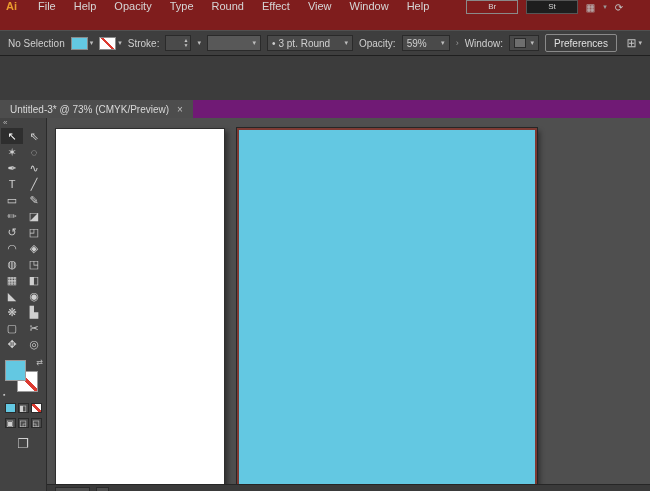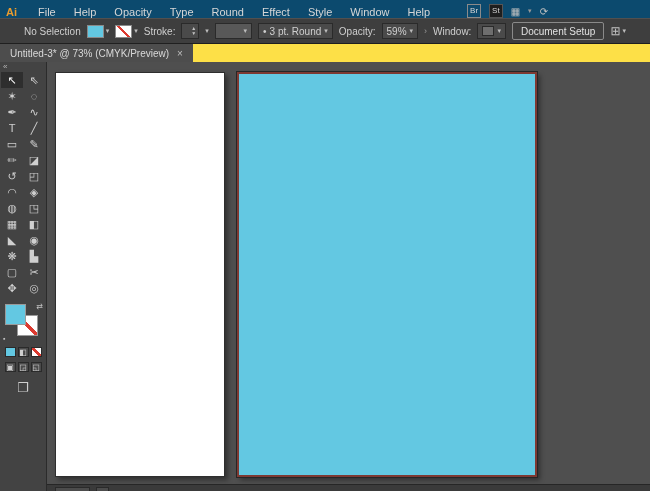--- a/index.html
+++ b/index.html
@@ -1,33 +1,33 @@
 <!DOCTYPE html>
 <html><head>
 <meta charset="utf-8">
 <style>
   * { margin:0; padding:0; box-sizing:border-box; }
   html,body { width:650px; height:491px; overflow:hidden; }
   body { font-family:"Liberation Sans", sans-serif; background:#3c3c3c; color:#d6d6d6; }
   .app { width:650px; height:491px; display:flex; flex-direction:column; overflow:hidden; }
 
   
-  .menubar { height:18px; background:#0c4a6e; display:flex; align-items:flex-end; flex:0 0 auto;
+  .menubar { height:30px; background:#7f1d1d; display:flex; align-items:flex-start; flex:0 0 auto;
              font-size:11px; color:#d6d6d6; padding-left:6px; }
   .logo { color:#eb9b2d; font-weight:bold; font-size:11px; margin-right:12px; }
   .menu-item { padding:0 9px; cursor:default; }
   .menubar-right { display:flex; align-items:center; gap:8px; margin-left:28px; }
-  .badge { font-size:8px; line-height:10px; padding:1px 2px; border:1px solid #8a8a8a; color:#d6d6d6; }
+  .badge { font-size:8px; line-height:10px; padding:1px 21px; border:1px solid #8a8a8a; color:#d6d6d6; }
   .badge.filled { background:#1e1e1e; border-color:#555; }
   .mb-icon { font-size:10px; color:#c0c0c0; }
   .mb-chevron { font-size:7px; color:#9a9a9a; }
 
   
   .controlbar { height:26px; background:#3e3e3e; border-top:1px solid #505050; border-bottom:1px solid #1f1f1f;
-                display:flex; align-items:center; gap:6px; padding:0 24px; flex:0 0 auto; font-size:10px; color:#cfcfcf; }
+                display:flex; align-items:center; gap:6px; padding:0 8px; flex:0 0 auto; font-size:10px; color:#cfcfcf; }
   .cb-label { white-space:nowrap; }
   .swatch-wrap { display:flex; align-items:center; gap:2px; }
   .cb-swatch { width:17px; height:13px; border:1px solid #8a8a8a; }
   .cb-swatch.fill-blue { background:#63c8e2; }
   .cb-swatch.stroke-none { background:#fff;
     background-image:linear-gradient(45deg, transparent 44%, #dc3a30 44%, #dc3a30 56%, transparent 56%); }
   .tiny-chevron { font-size:7px; color:#bdbdbd; }
   .stepper { width:26px; height:16px; background:#4a4a4a; border:1px solid #2a2a2a; display:flex;
              flex-direction:column; align-items:flex-end; justify-content:center; padding-right:2px; }
   .stepper span { font-size:5px; line-height:5px; color:#c4c4c4; }
@@ -39,21 +39,21 @@
   .dd.opacity { width:48px; }
   .dd.style { width:30px; }
   .style-swatch { width:12px; height:10px; background:#6e6e6e; border:1px solid #2a2a2a; }
   .cb-sep { color:#9a9a9a; font-size:9px; }
   .cb-button { height:18px; border:1px solid #8a8a8a; border-radius:2px; background:#3e3e3e;
                color:#e0e0e0; font-size:10px; padding:0 8px; display:flex; align-items:center; white-space:nowrap; }
   .cb-right { margin-left:auto; display:flex; align-items:center; gap:2px; }
   .panel-icon { font-size:12px; color:#c0c0c0; }
 
   
-  .tabbar { height:18px; background:#fde047; display:flex; align-items:flex-end; flex:0 0 auto; }
+  .tabbar { height:18px; background:#701a75; display:flex; align-items:flex-end; flex:0 0 auto;margin-top:44px; }
   .doc-tab { height:18px; background:#4d4d4d; display:flex; align-items:center; gap:8px;
              padding:0 10px; font-size:10px; color:#d8d8d8; }
   .tab-close { color:#bdbdbd; font-size:10px; }
 
   
   .main { flex:1 1 auto; display:flex; min-height:0; }
 
   
   .toolbar { width:47px; background:#434343; border-right:1px solid #2b2b2b; display:flex;
              flex-direction:column; align-items:center; flex:0 0 auto; }
@@ -92,21 +92,21 @@
   .sb-box { height:13px; background:#4c4c4c; border:1px solid #2a2a2a; display:flex; align-items:center;
             gap:3px; padding:0 4px; }
 </style>
 </head>
 <body>
 
 <div class="app">
 
   <div class="menubar">
     <span class="logo">Ai</span>
-    <div id="menu-items"><span class="menu-item">File</span><span class="menu-item">Help</span><span class="menu-item">Opacity</span><span class="menu-item">Type</span><span class="menu-item">Round</span><span class="menu-item">Effect</span><span class="menu-item">Style</span><span class="menu-item">Window</span><span class="menu-item">Help</span></div>
+    <div id="menu-items"><span class="menu-item">File</span><span class="menu-item">Help</span><span class="menu-item">Opacity</span><span class="menu-item">Type</span><span class="menu-item">Round</span><span class="menu-item">Effect</span><span class="menu-item">View</span><span class="menu-item">Window</span><span class="menu-item">Help</span></div>
     <div class="menubar-right">
       <span class="badge">Br</span>
       <span class="badge filled">St</span>
       <span class="mb-icon">▦</span>
       <span class="mb-chevron">▾</span>
       <span class="mb-icon">⟳</span>
     </div>
   </div>
 
   <div class="controlbar">
@@ -137,21 +137,21 @@
     <div class="dd opacity">
       <span>59%</span>
       <span class="arrow">▾</span>
     </div>
     <span class="cb-sep">›</span>
     <span class="cb-label">Window:</span>
     <div class="dd style">
       <span class="style-swatch"></span>
       <span class="arrow">▾</span>
     </div>
-    <button class="cb-button">Document Setup</button>
+    <button class="cb-button">Preferences</button>
     <div class="cb-right">
       <span class="panel-icon">⊞</span>
       <span class="tiny-chevron">▾</span>
     </div>
   </div>
 
   <div class="tabbar">
     <div class="doc-tab">
       <span>Untitled-3* @ 73% (CMYK/Preview)</span>
       <span class="tab-close">×</span>

